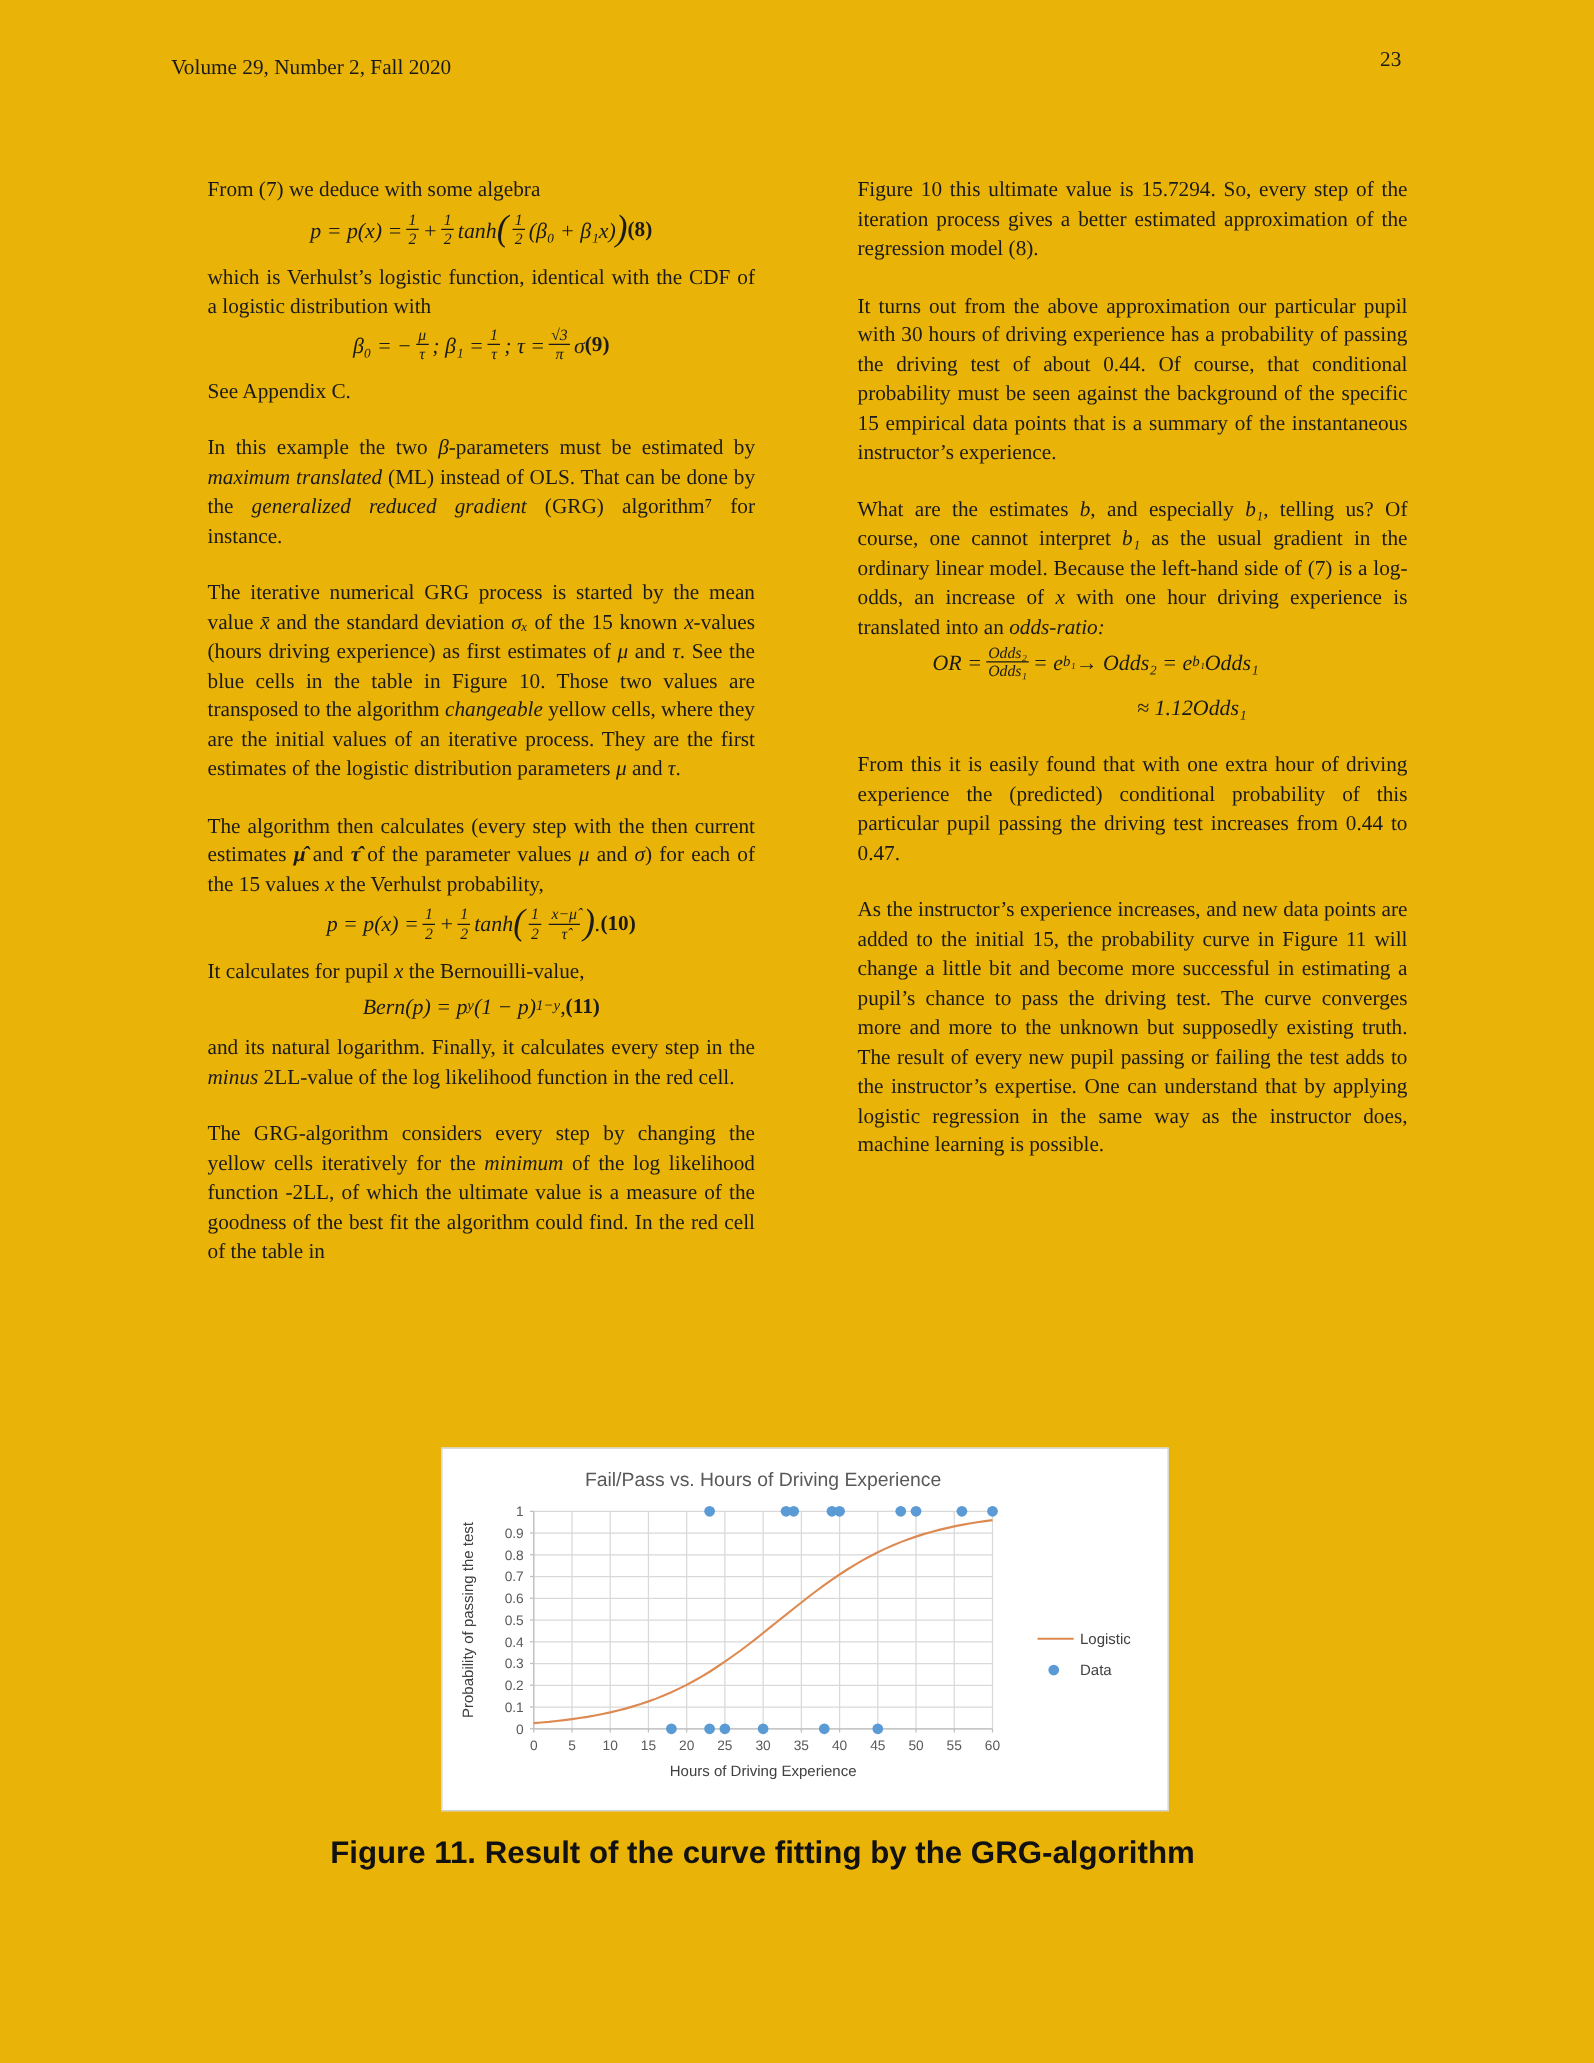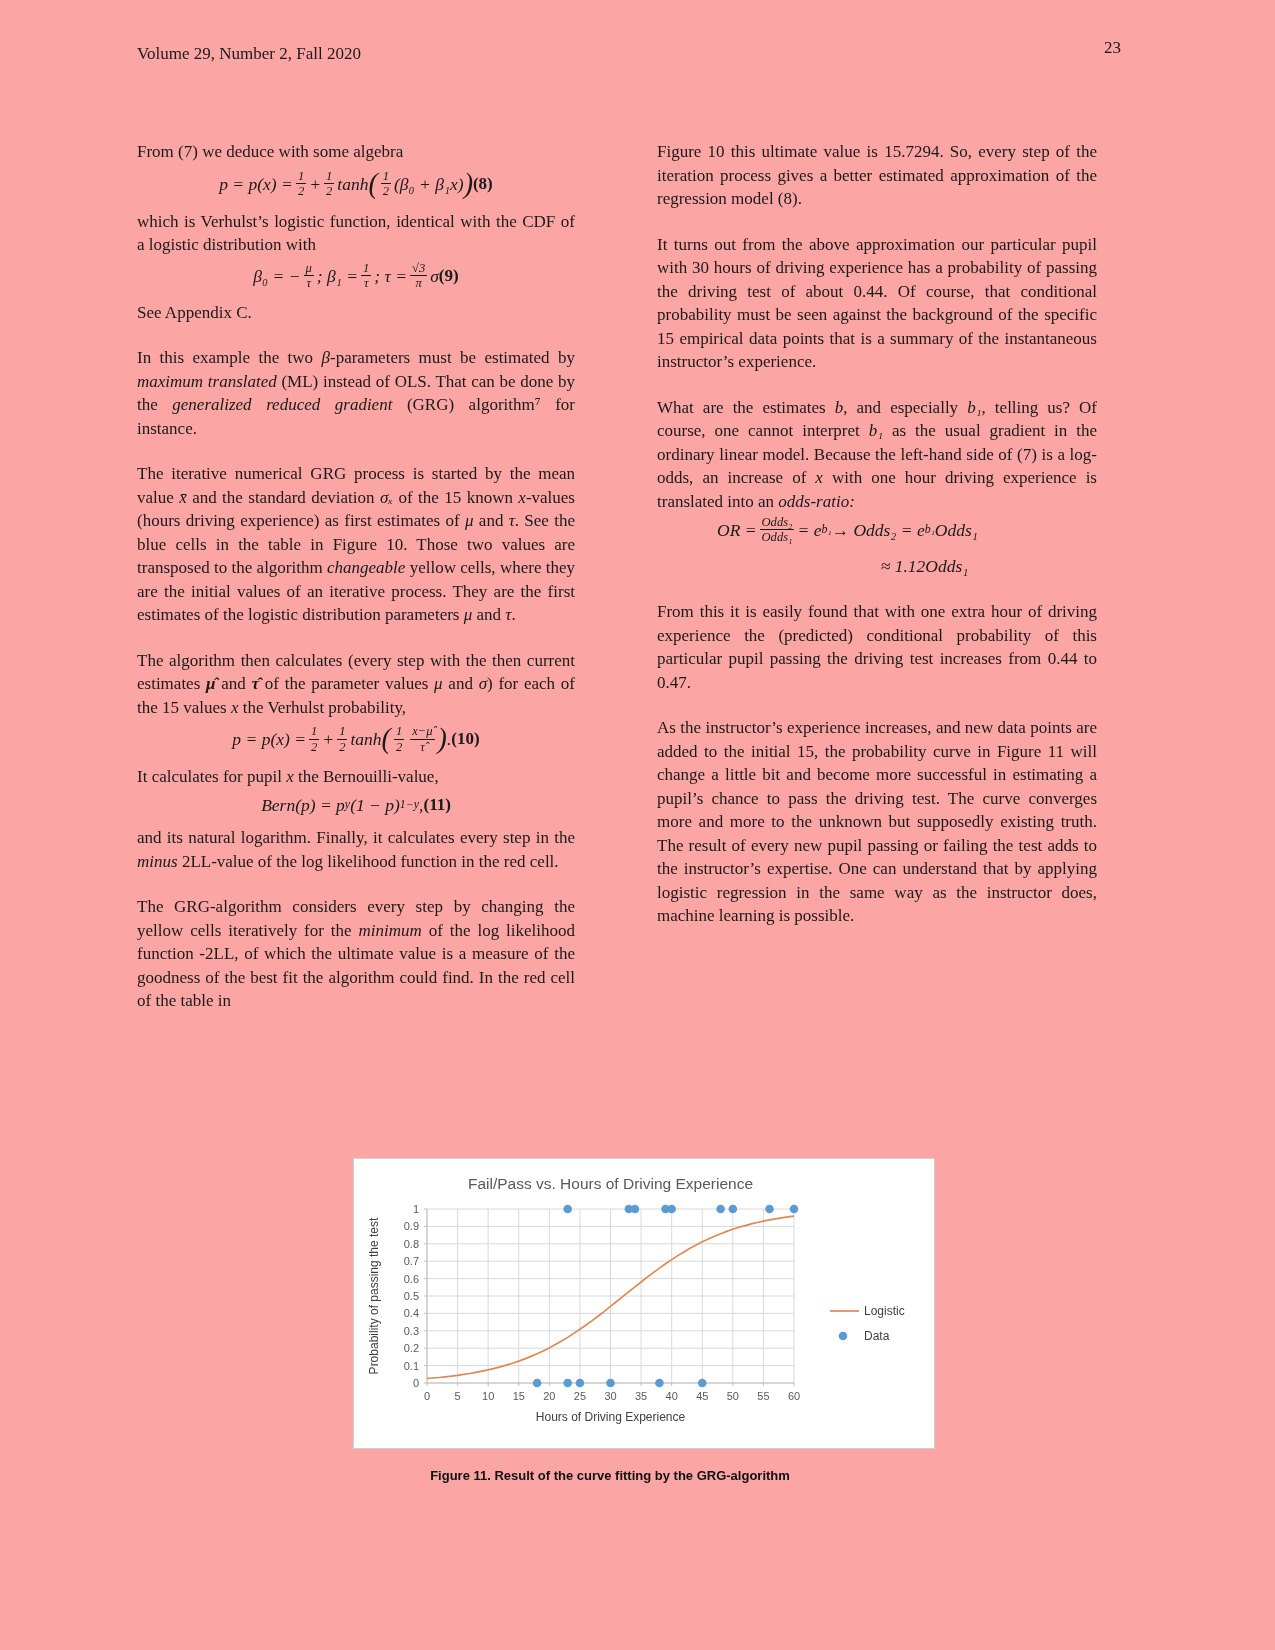--- a/index.html
+++ b/index.html
@@ -1,41 +1,41 @@
 <!DOCTYPE html>
 <html><head>
 <meta charset="utf-8">
 <style>
   html,body{margin:0;padding:0;background:#ffffff;}
-  .page{position:relative;width:1275px;height:1650px;background:#fca5a5;overflow:hidden;
+  .page{position:relative;width:1275px;height:1650px;background:#eab308;overflow:hidden;
         font-family:"Liberation Serif","DejaVu Serif",serif;color:#1a1a1a;}
   .hdr-left{position:absolute;left:137px;top:44px;font-size:17px;}
   .hdr-page{position:absolute;left:1104px;top:38px;font-size:17px;}
-  .col{position:absolute;top:140px;font-size:17px;line-height:23.5px;text-align:justify;}
+  .col{position:absolute;top:140px;font-size:17px;line-height:23.5px;text-align:justify;margin-left:29px;}
   .col-left{left:137px;width:438px;}
   .col-right{left:657px;width:440px;}
   .col p{margin:0 0 22px 0;}
   .col p.tight{margin-bottom:2px;}
   .it{font-style:italic;}
   .bd{font-weight:bold;}
   .eqrow{display:flex;justify-content:center;align-items:center;margin:4px 0 10px 0;}
   .eq{font-style:italic;font-size:17.5px;line-height:1.15;display:inline-flex;align-items:center;flex-wrap:wrap;}
   .eq sup{font-size:0.68em;font-style:italic;}
   .eqnum{font-style:normal;font-weight:bold;font-size:17px;}
   .frac{display:inline-flex;flex-direction:column;align-items:center;vertical-align:middle;
         font-size:0.72em;line-height:1.15;margin:0 3px;}
   .frac .num{border-bottom:1px solid currentColor;padding:0 2px;}
   .frac .den{padding:0 2px;}
   .bigp{font-size:160%;font-weight:400;transform:scaleY(1.05);}
   .eq-center{margin:2px 0 10px 60px;}
   .eq-center2{text-align:center;padding-left:95px;margin:0 0 22px 0;}
   .figure-box{position:absolute;left:353px;top:1158px;width:582px;height:291px;
               border:1px solid #cfcfcf;background:#fff;box-sizing:border-box;}
   .caption{position:absolute;left:140px;top:1468px;width:940px;text-align:center;
-           font-family:"Liberation Sans","DejaVu Sans",sans-serif;font-weight:bold;font-size:13px;color:#111;}
+           font-family:"Liberation Sans","DejaVu Sans",sans-serif;font-weight:bold;font-size:25px;color:#111;}
   svg .tick{font:11px "Liberation Sans",sans-serif;fill:#595959;}
   svg .ctitle{font:15.5px "Liberation Sans",sans-serif;fill:#595959;}
   svg .axlabel{font:12px "Liberation Sans",sans-serif;fill:#404040;}
 </style>
 </head>
 <body>
 
 <div class="page">
 
   <div class="hdr-left">Volume 29, Number 2, Fall 2020</div>

